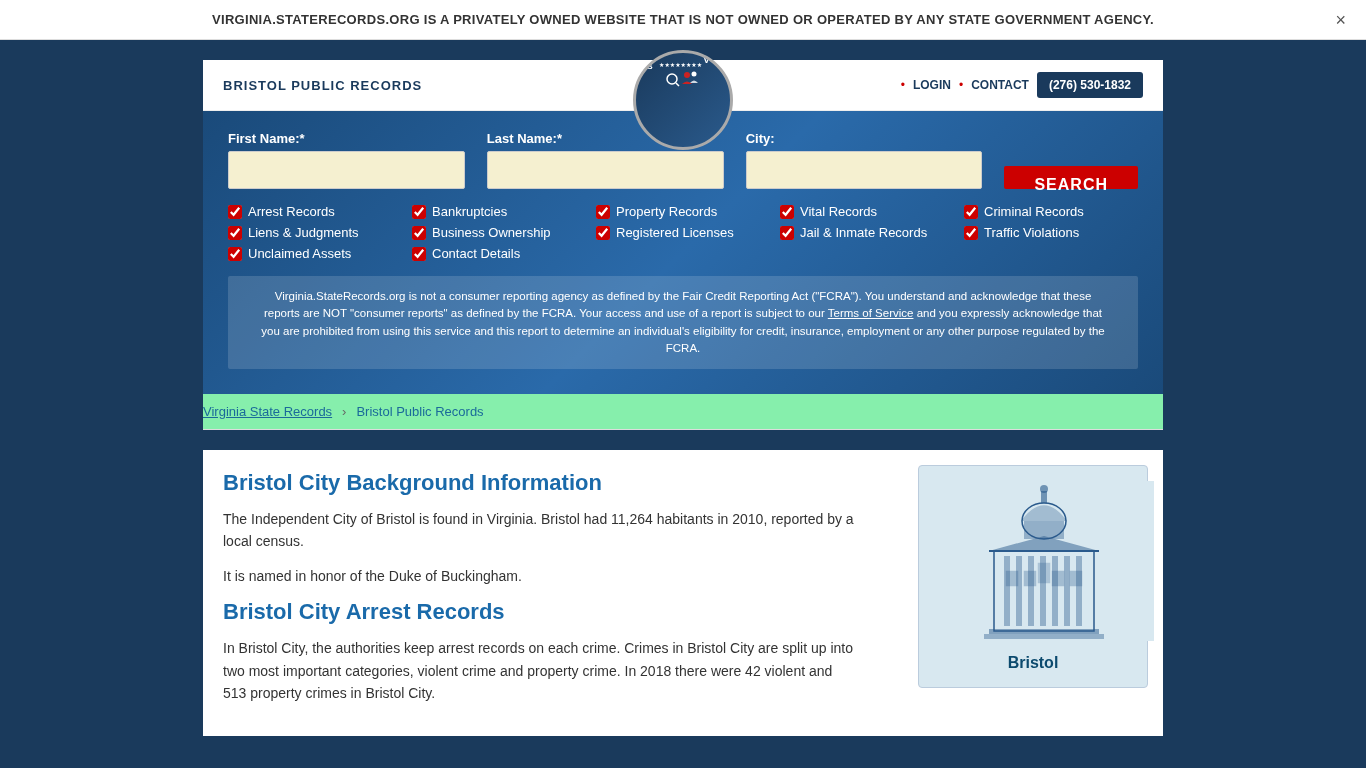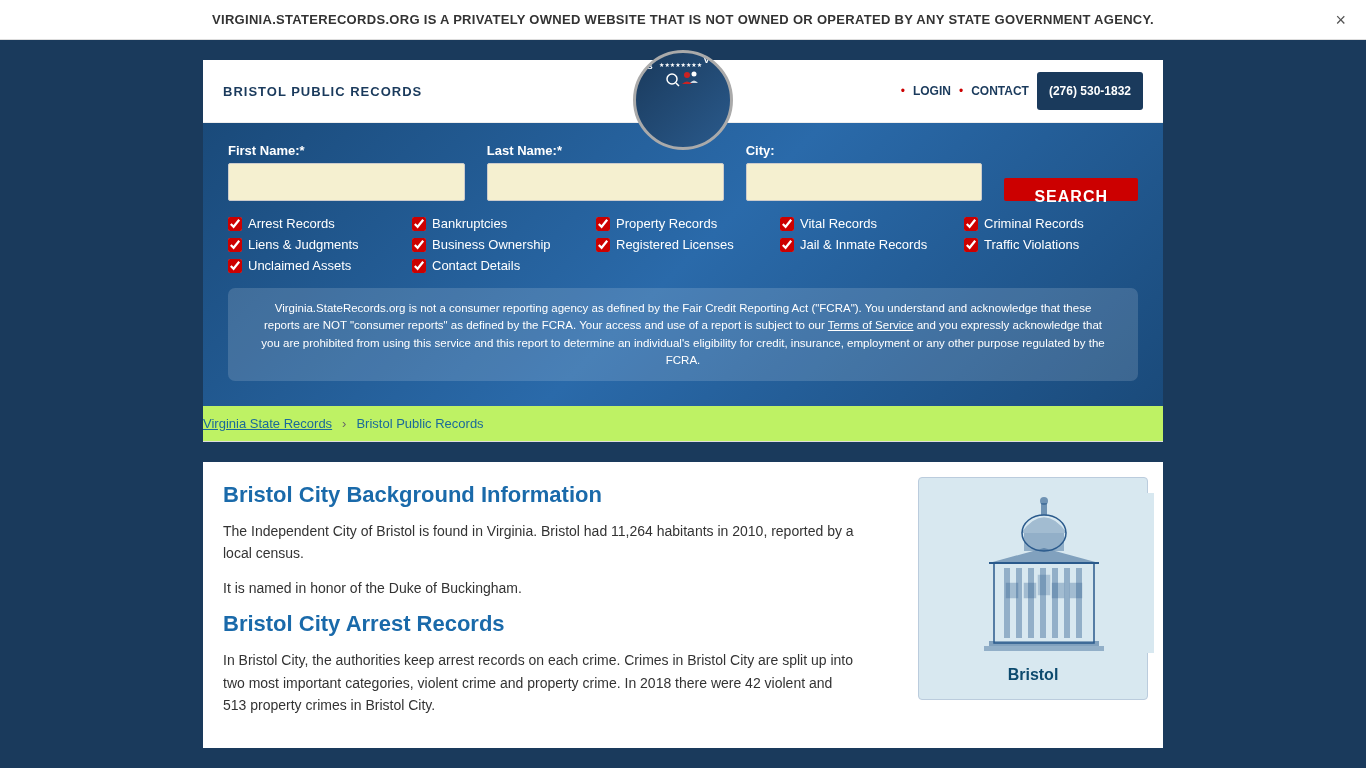--- a/index.html
+++ b/index.html
@@ -107,21 +107,21 @@
       gap: 8px;
       font-size: 12px;
     }
 
     .header-nav .bullet { color: #c00; }
     .header-nav a { color: #1a3a5c; text-decoration: none; font-weight: bold; }
 
     .phone-btn {
       background: #1a3a5c;
       color: #fff;
-      padding: 12px 12px;
+      padding: 6px 12px;
       border-radius: 3px;
       font-weight: bold;
       font-size: 12px;
     }
 
     
     .search-area {
       background: linear-gradient(135deg, #1a4a7a 0%, #2a6aaa 50%, #1a4a7a 100%);
       padding: 20px 25px 25px;
     }
@@ -188,21 +188,21 @@
     .checkbox-item input[type="checkbox"] {
       accent-color: #cc0000;
       width: 14px;
       height: 14px;
     }
 
     
     .disclaimer {
       background: rgba(255,255,255,0.15);
       padding: 12px 30px;
-      border-radius: 7px;
+      border-radius: 2px;
     }
 
     .disclaimer p {
       color: #fff;
       font-size: 11.5px;
       line-height: 1.5;
       text-align: center;
     }
 
     .disclaimer a {
@@ -387,21 +387,21 @@
 
       <div class="disclaimer">
         <p>
           Virginia.StateRecords.org is not a consumer reporting agency as defined by the Fair Credit Reporting Act ("FCRA"). You understand and acknowledge that these reports are NOT "consumer reports" as defined by the FCRA. Your access and use of a report is subject to our <a href="#">Terms of Service</a> and you expressly acknowledge that you are prohibited from using this service and this report to determine an individual's eligibility for credit, insurance, employment or any other purpose regulated by the FCRA.
         </p>
       </div>
     </div>
   </div>
 
   <div style="background:#fff; padding: 0 0 0 0;">
-    <div style="padding: 10px 0px; font-size: 13px; display: flex; align-items: center; gap: 6px; color: rgb(26, 106, 154); background: #bef264;">
+    <div style="padding: 10px 0px; font-size: 13px; display: flex; align-items: center; gap: 6px; color: rgb(26, 106, 154); background: #86efac;">
       <a href="#" style="color: rgb(26, 106, 154);">Virginia State Records</a>
       <span class="sep" style="color:#666; margin: 0 4px;">›</span>
       <span class="current">Bristol Public Records</span>
     </div>
     <div class="breadcrumb-divider"></div>
   </div>
 
   <div class="content-wrapper">
 
     <div class="content-main">

